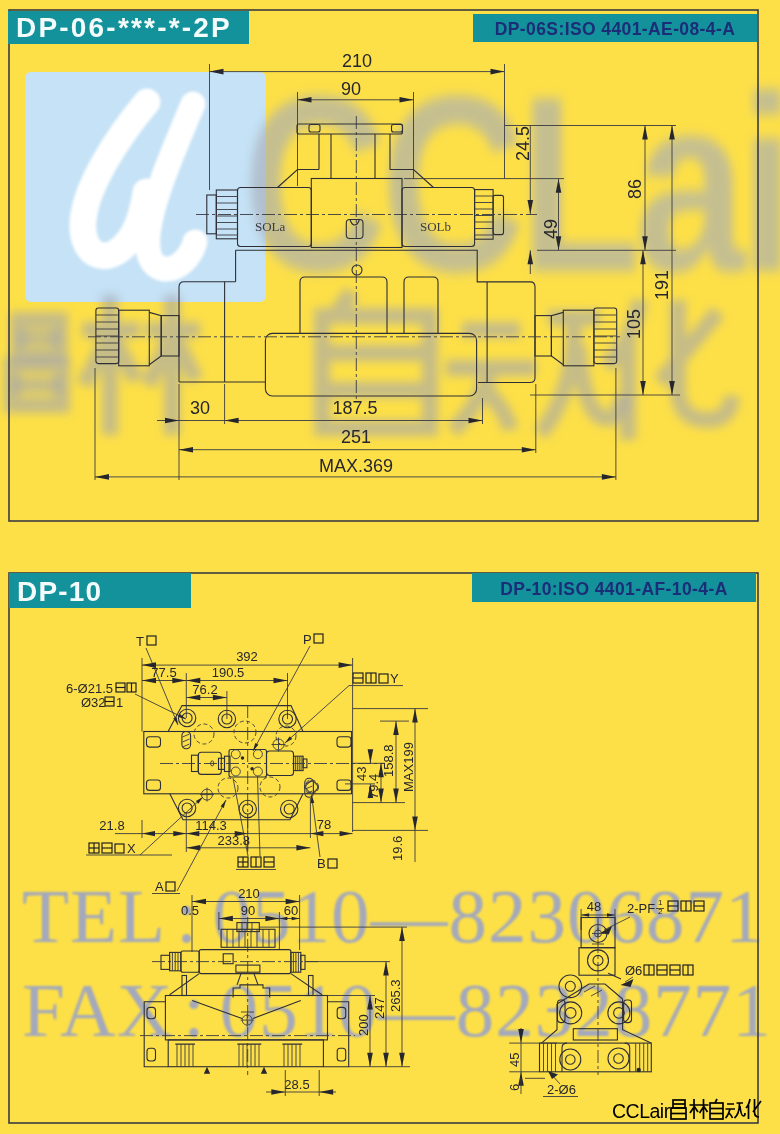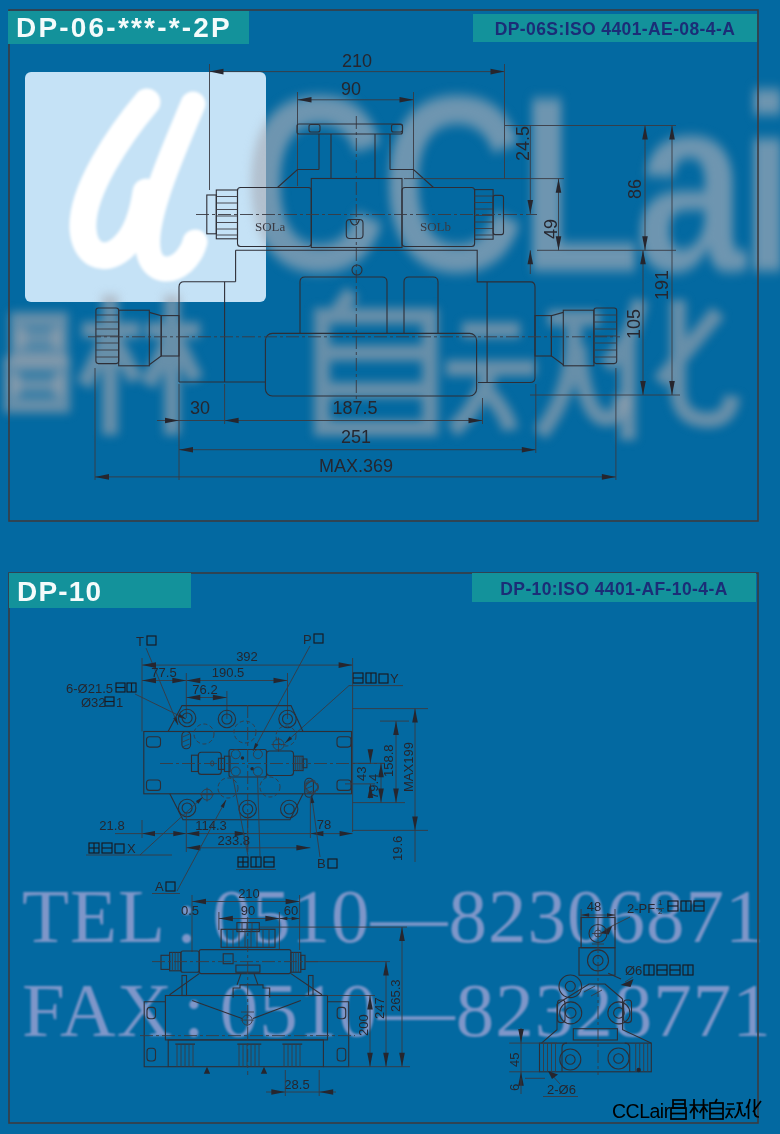--- a/index.html
+++ b/index.html
@@ -1,17 +1,17 @@
 <!DOCTYPE html>
 <html><head>
 <meta charset="utf-8">
 <style>
 html,body{margin:0;padding:0;background:#fdfdfd;}
 #main{will-change:transform;}
-#page{position:relative;width:780px;height:1134px;overflow:hidden;background:#0369a1;font-family:"Liberation Sans",sans-serif;}
+#page{position:relative;width:780px;height:1134px;overflow:hidden;background:#fde047;font-family:"Liberation Sans",sans-serif;}
 .abs{position:absolute;}
 .wm-cc{position:absolute;left:243px;top:60px;font-family:"Liberation Sans",sans-serif;font-weight:bold;font-size:250px;line-height:1;letter-spacing:-8px;color:rgba(168,173,185,0.65);filter:blur(6px);white-space:nowrap;transform:scaleX(0.80);transform-origin:left top;}
 .wm-tel{position:absolute;left:22px;top:872px;font-family:"Liberation Serif",serif;font-size:77px;color:rgba(148,159,208,0.85);filter:blur(1.2px);white-space:nowrap;letter-spacing:1px;}
 .wm-fax{position:absolute;left:22px;top:966px;font-family:"Liberation Serif",serif;font-size:77px;color:rgba(148,159,208,0.85);filter:blur(1.2px);white-space:nowrap;letter-spacing:1px;}
 .colon{display:inline-block;padding:0 14px 0 10px;}
 svg text{font-family:"Liberation Sans",sans-serif;}
 .t{fill:#26262e;font-size:18px;}
 .t2{fill:#26262e;font-size:13px;}
 .sol{font-family:"Liberation Serif",serif;font-size:13px;fill:#3a3a42;}
 .ln{stroke:#2e2e36;stroke-width:1.1;fill:none;}

